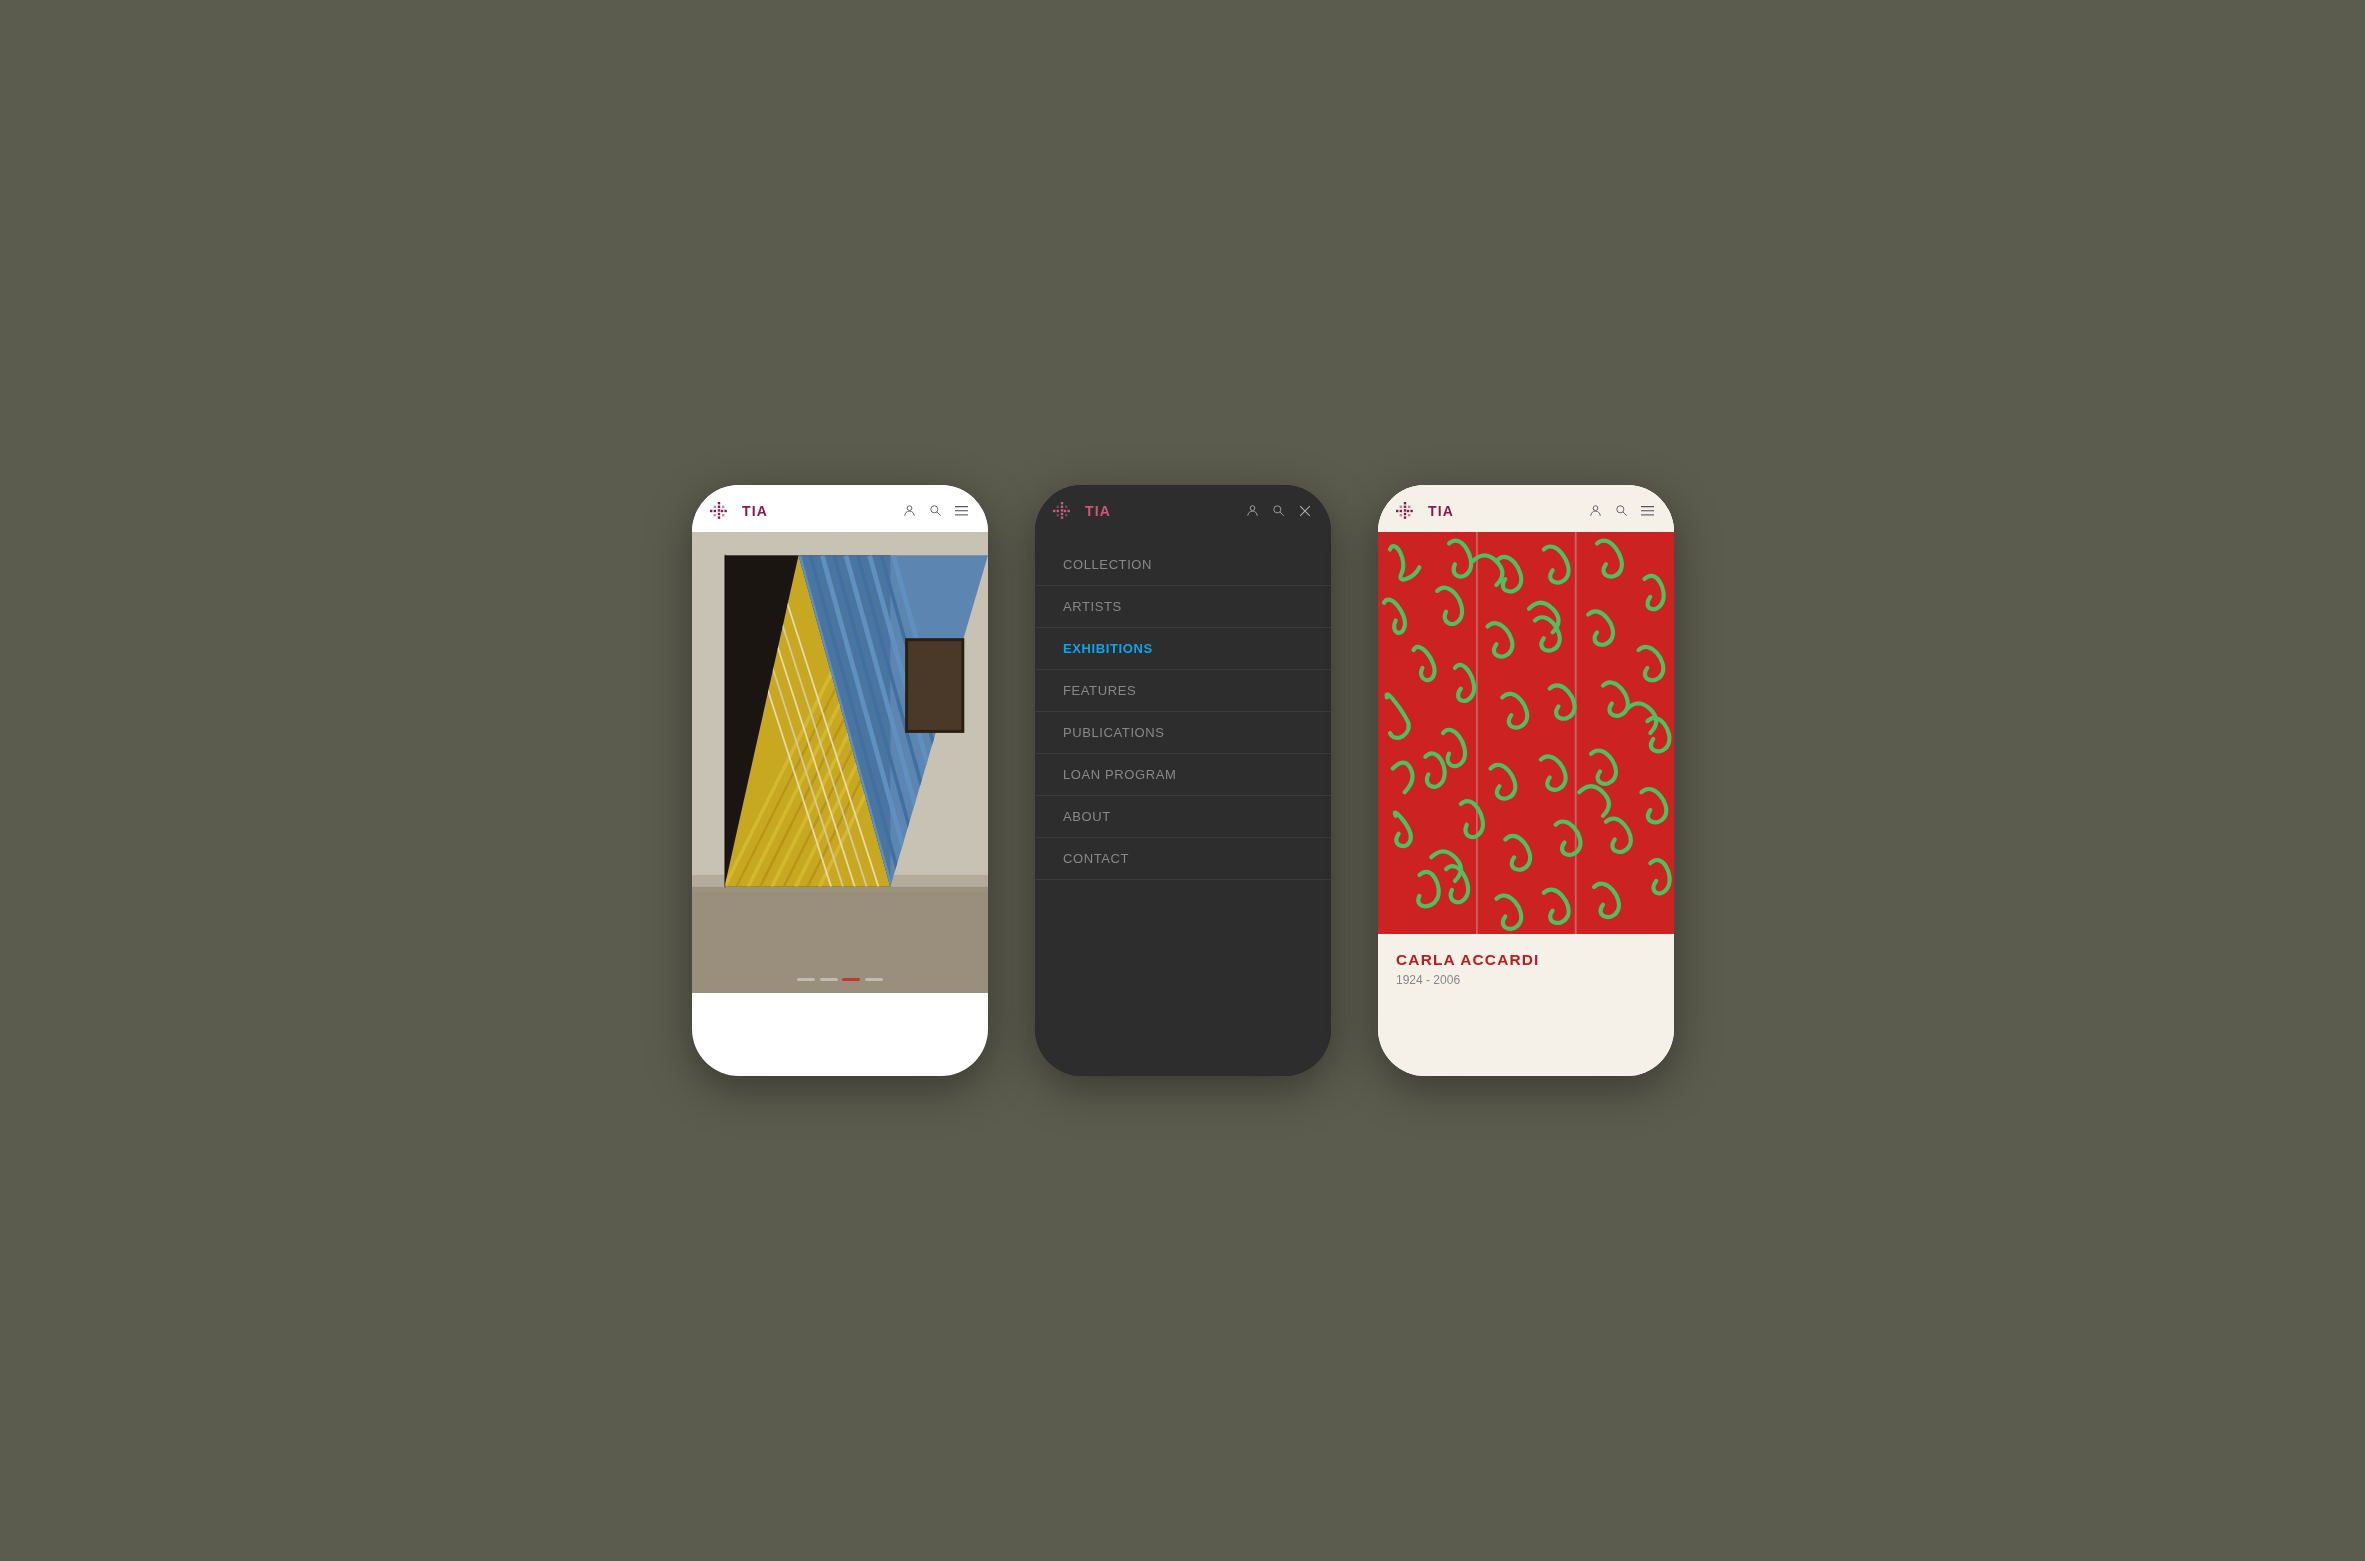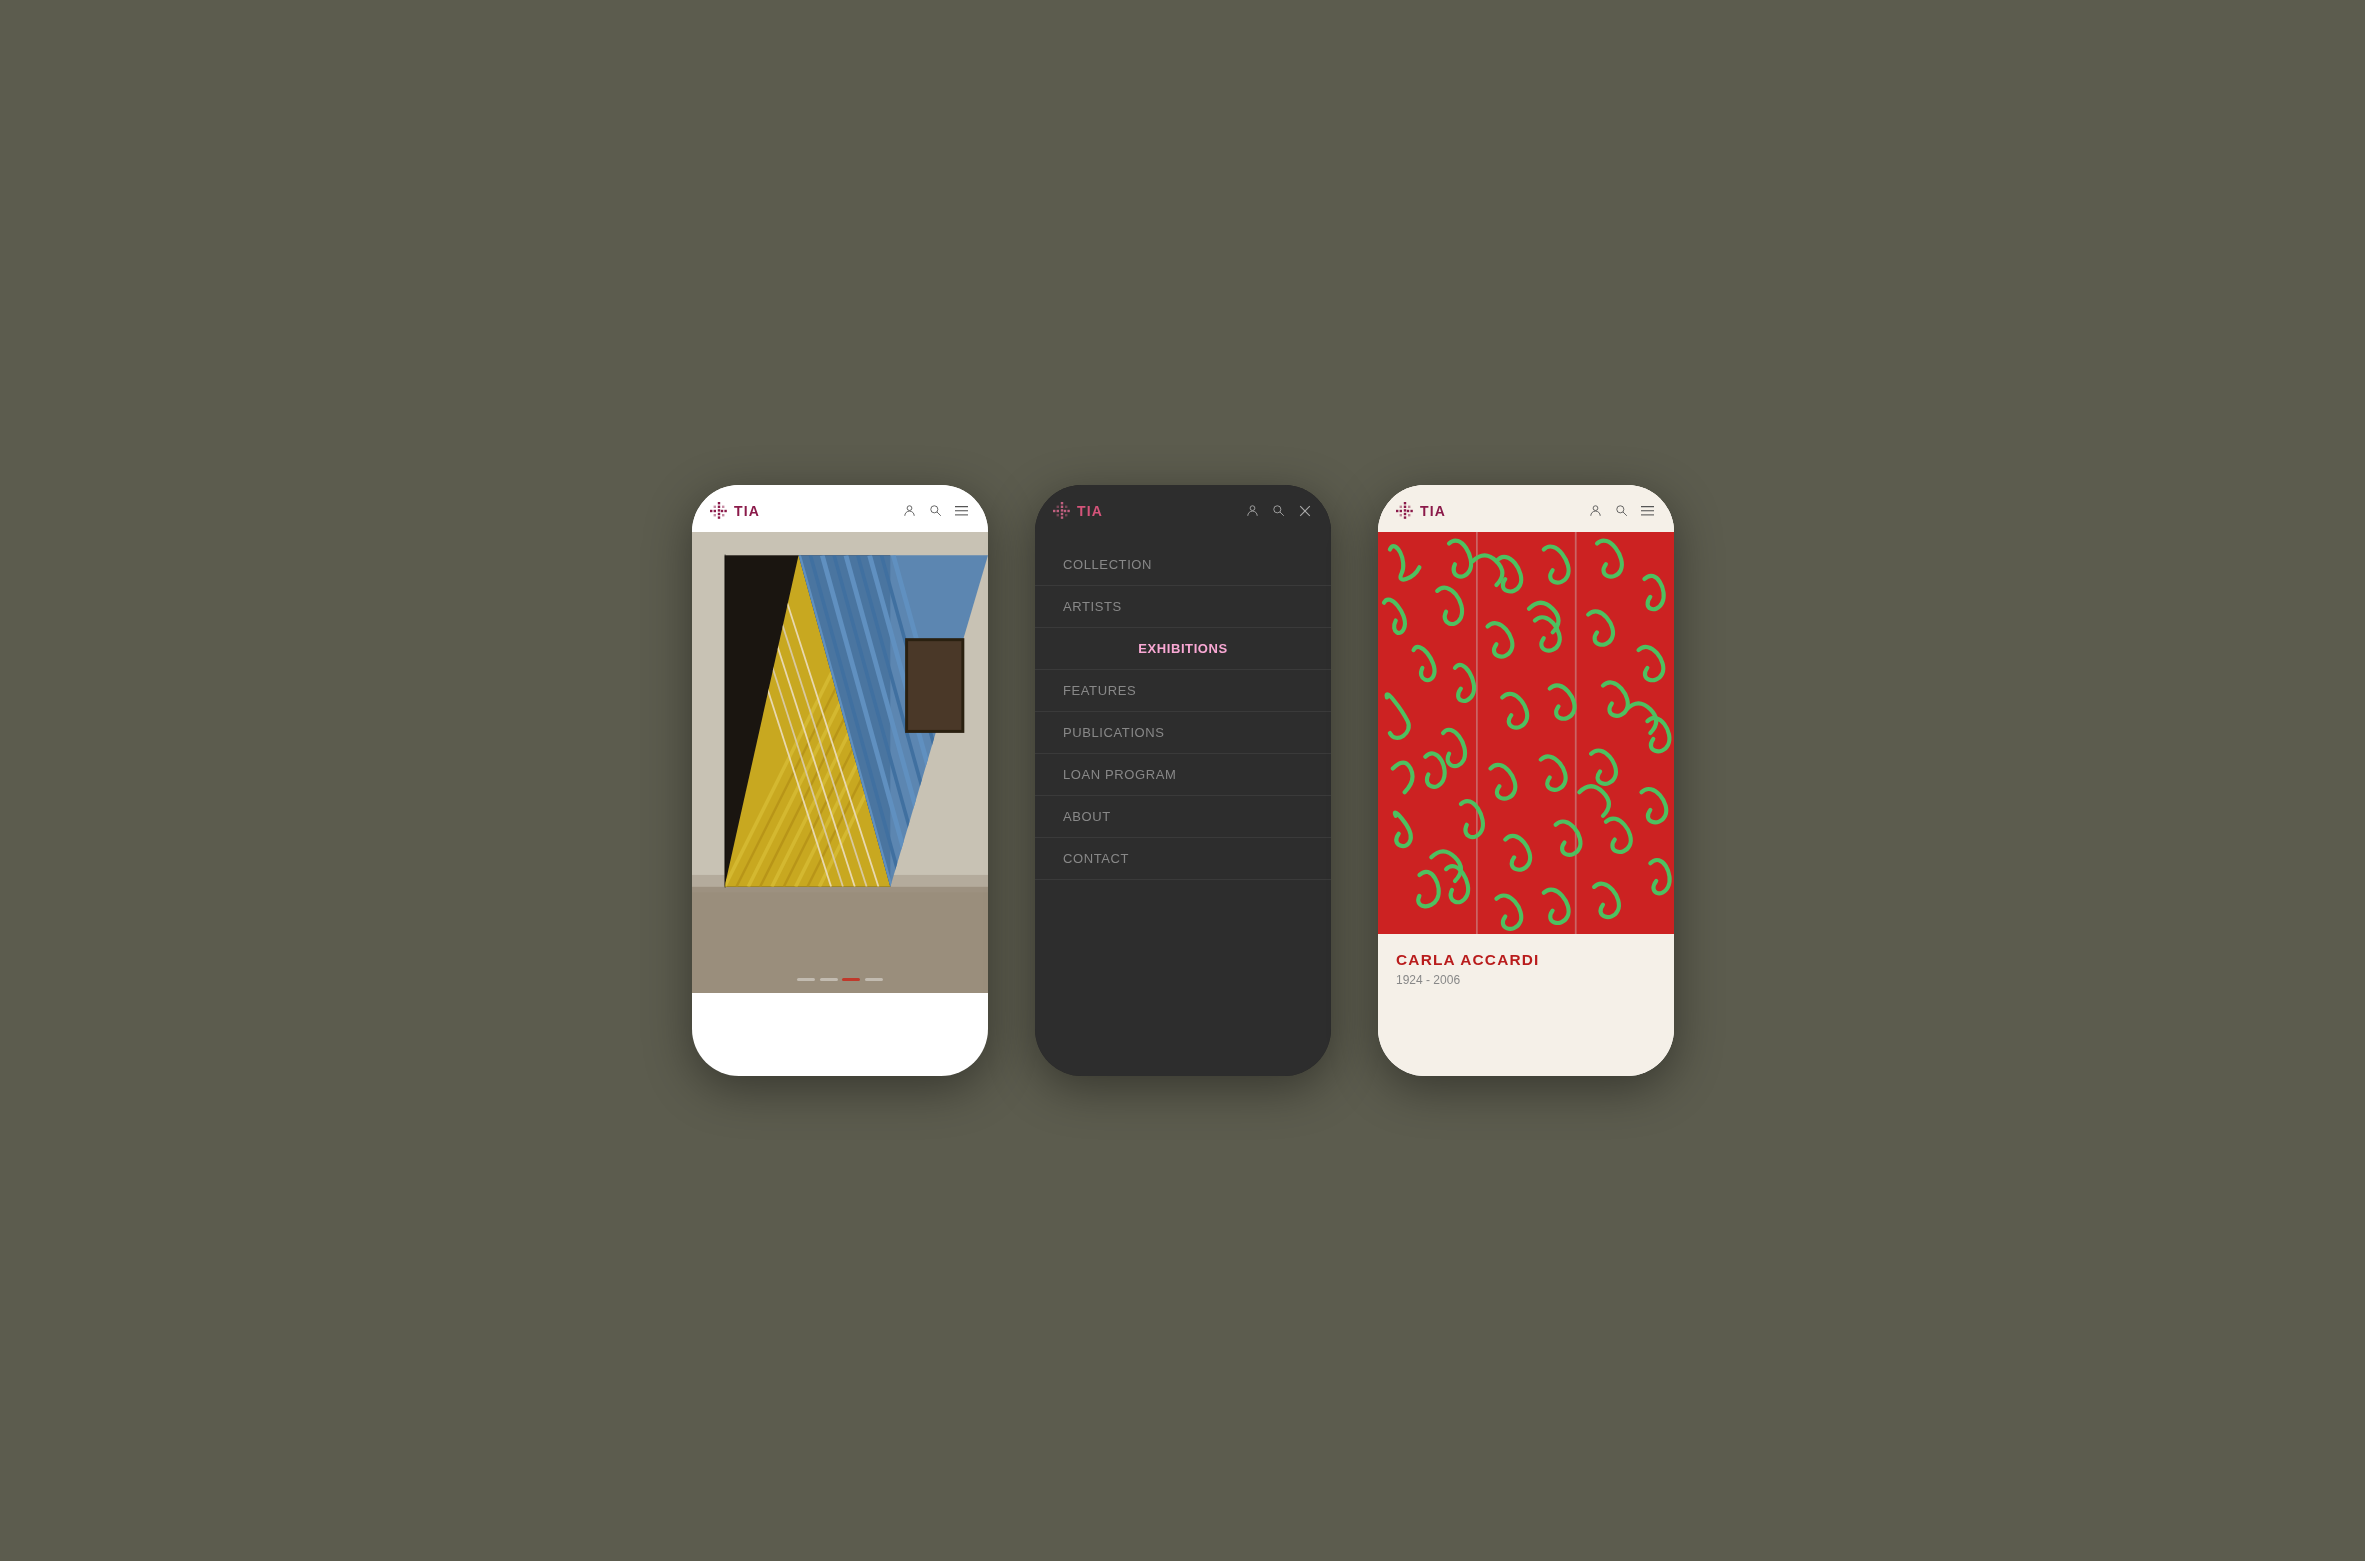--- a/index.html
+++ b/index.html
@@ -61,21 +61,21 @@
       background: #2d2d2d;
     }
 
     .header-cream {
       background: #f5f0e8;
     }
 
     .logo {
       display: flex;
       align-items: center;
-      gap: 6px;
+      gap: 14px;
     }
 
     .logo-icon {
       width: 18px;
       height: 18px;
     }
 
     .logo-text {
       font-size: 14px;
       font-weight: 700;
@@ -171,23 +171,22 @@
       padding: 13px 28px;
       font-size: 13px;
       font-weight: 400;
       color: #888;
       letter-spacing: 0.6px;
       border-bottom: 0.6px solid #3a3a3a;
       text-transform: uppercase;
     }
 
     .menu-item-active {
-      color: #f9a8d4;
+      color: #0ea5e9;
       font-weight: 700;
-      text-align: center;
     }
 
     
     .artwork-image {
       width: 100%;
       height: 402px;
       background: #cc2222;
       position: relative;
       overflow: hidden;
     }

